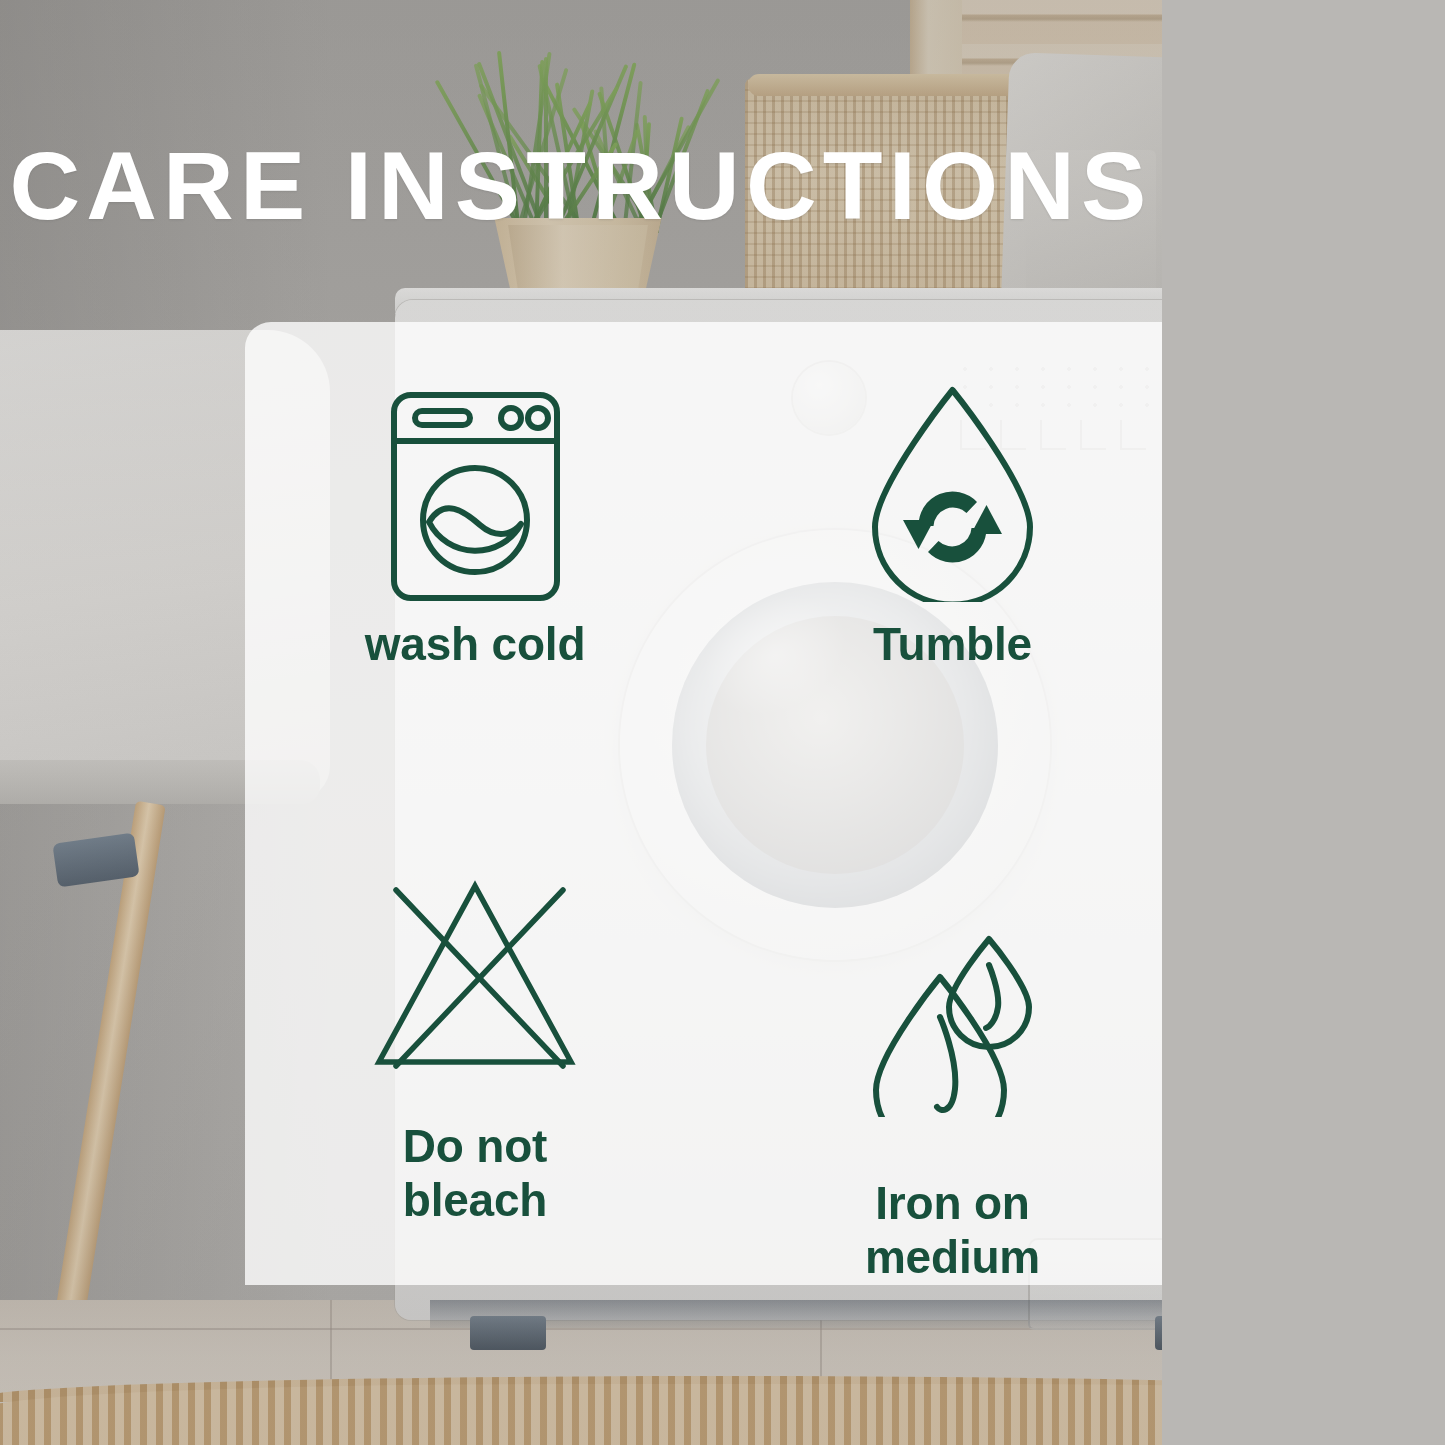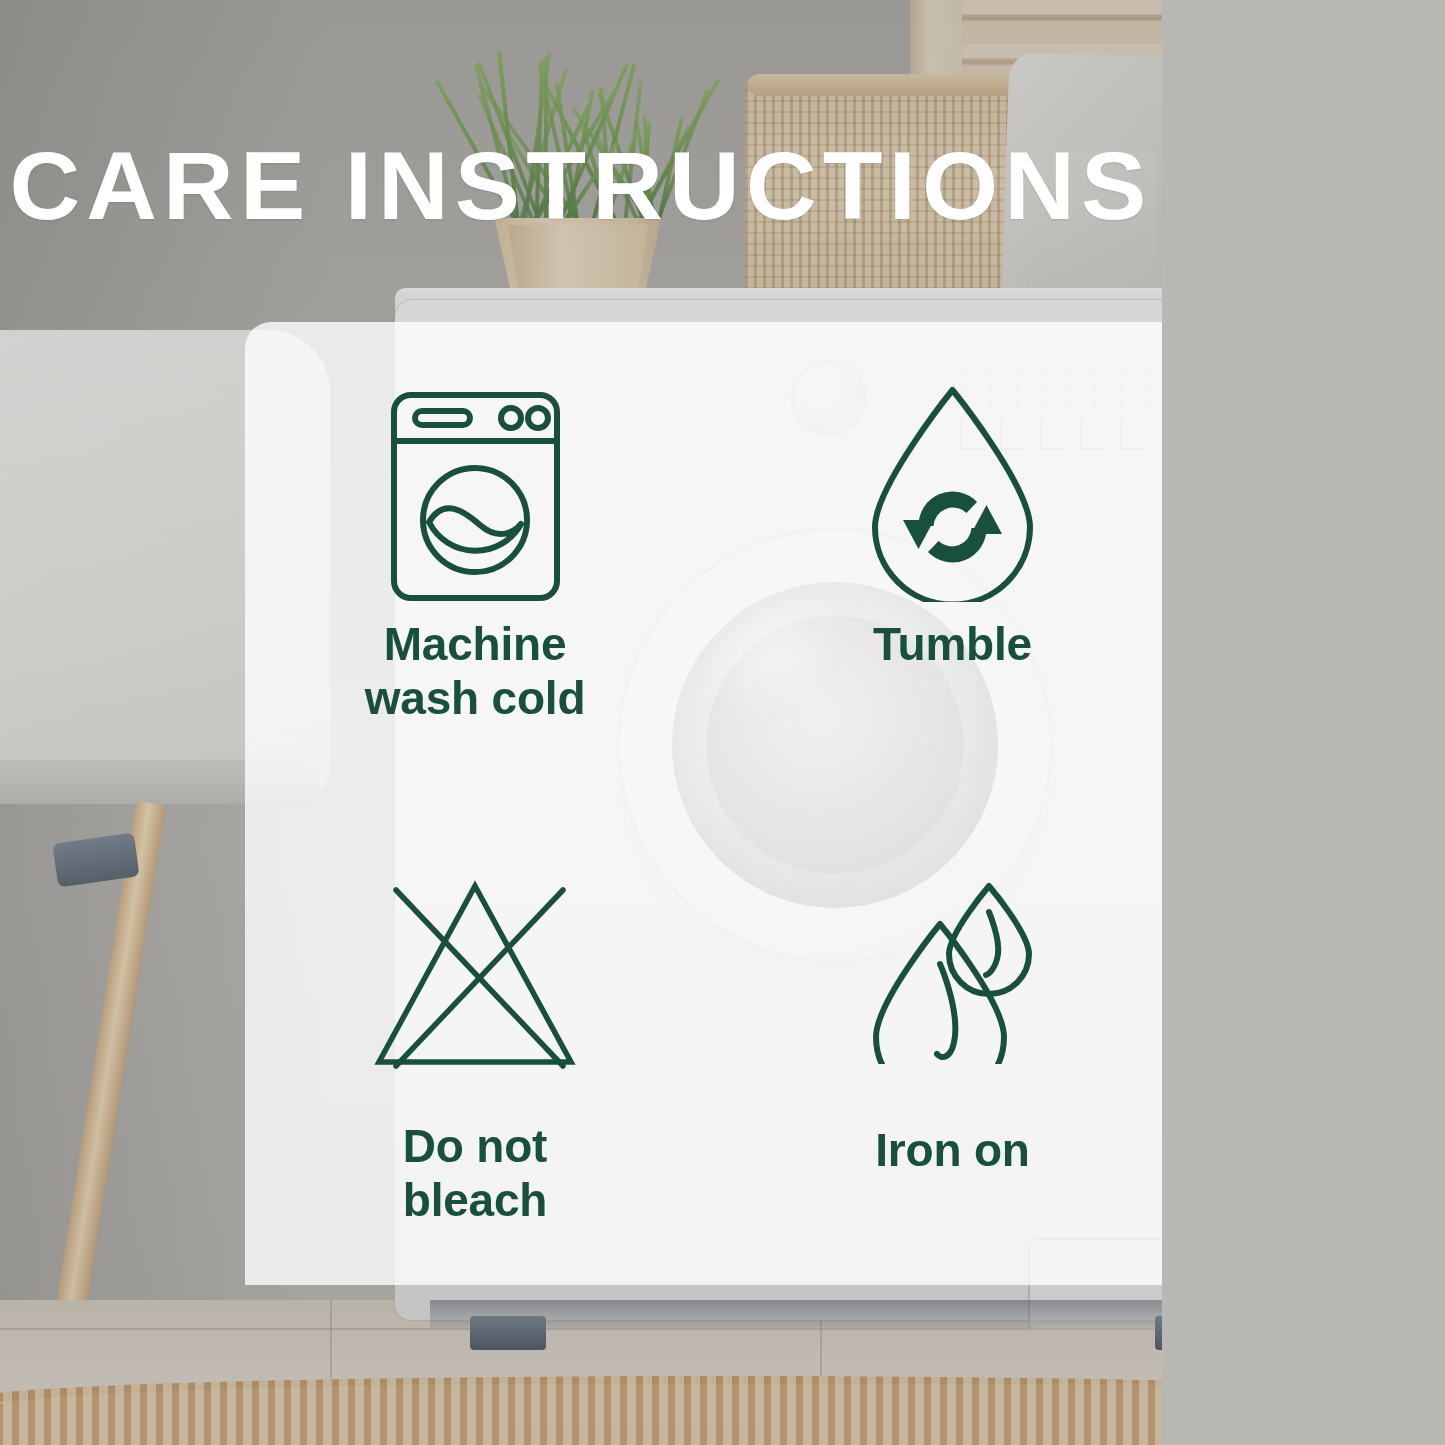--- a/index.html
+++ b/index.html
@@ -243,21 +243,21 @@
 
   .card {
     position: relative;
     background: rgba(255,255,255,.78);
     display: flex;
     flex-direction: column;
     align-items: center;
     justify-content: flex-start;
   }
   .card.tl { border-top-left-radius: 26px; }
-  .card.br { border-bottom-right-radius: 26px; }
+  .card.br { border-bottom-right-radius: 26px; justify-content: flex-end; }
 
   
   .gutter-v {
     position: absolute; left: 705px; top: 322px; width: 40px; height: 963px;
     background: transparent; pointer-events: none;
   }
   .gutter-h {
     position: absolute; left: 245px; top: 790px; width: 955px; height: 35px;
     background: transparent; pointer-events: none;
   }
@@ -394,21 +394,20 @@
           <line x1="6" y1="52" x2="169" y2="52"></line>
           <rect x="27" y="22" width="55" height="14" rx="7"></rect>
           <circle cx="123" cy="29" r="10"></circle>
           <circle cx="150" cy="29" r="10"></circle>
           <circle cx="87" cy="131" r="52"></circle>
           <path d="M41 133 C 56 108, 76 122, 92 136 C 108 150, 124 146, 133 135
                    A 52 52 0 0 1 41 133 Z"></path>
         </svg>
       </div>
       <div class="caption">
-        <div>Machine</div>
         <div>wash cold</div>
       </div>
     </div>
 
     <div class="card c2">
       <div class="icon-wrap">
         <svg width="175" height="220" viewBox="0 0 175 220" fill="none">
           <path d="M87.5 8 C 87.5 8, 165 104, 165 145 A 77.5 77.5 0 0 1 10 145 C 10 104, 87.5 8, 87.5 8 Z" stroke="#18503C" stroke-width="6" stroke-linejoin="round"></path>
           <g fill="#18503C">
 
@@ -445,20 +444,21 @@
 
           <path d="M122 8 C 122 8, 162 55, 162 76 A 40 40 0 0 1 82 76 C 82 55, 122 8, 122 8 Z"></path>
           <path d="M122 34 C 122 34, 133 60, 131 76 C 129 90, 122 96, 119 97"></path>
 
           <path d="M73 46 C 73 46, 137 124, 137 159 A 64 64 0 0 1 9 159 C 9 124, 73 46, 73 46 Z"></path>
           <path d="M73 86 C 73 86, 91 127, 88 158 C 85 184, 73 180, 70 176"></path>
         </svg>
       </div>
       <div class="caption">
         <div>Iron on</div>
+        <div>medium</div>
       </div>
     </div>
   </div>
 
   <div class="gutter-v"></div>
   <div class="gutter-h"></div>
 
 </div>
 
 </body></html>

